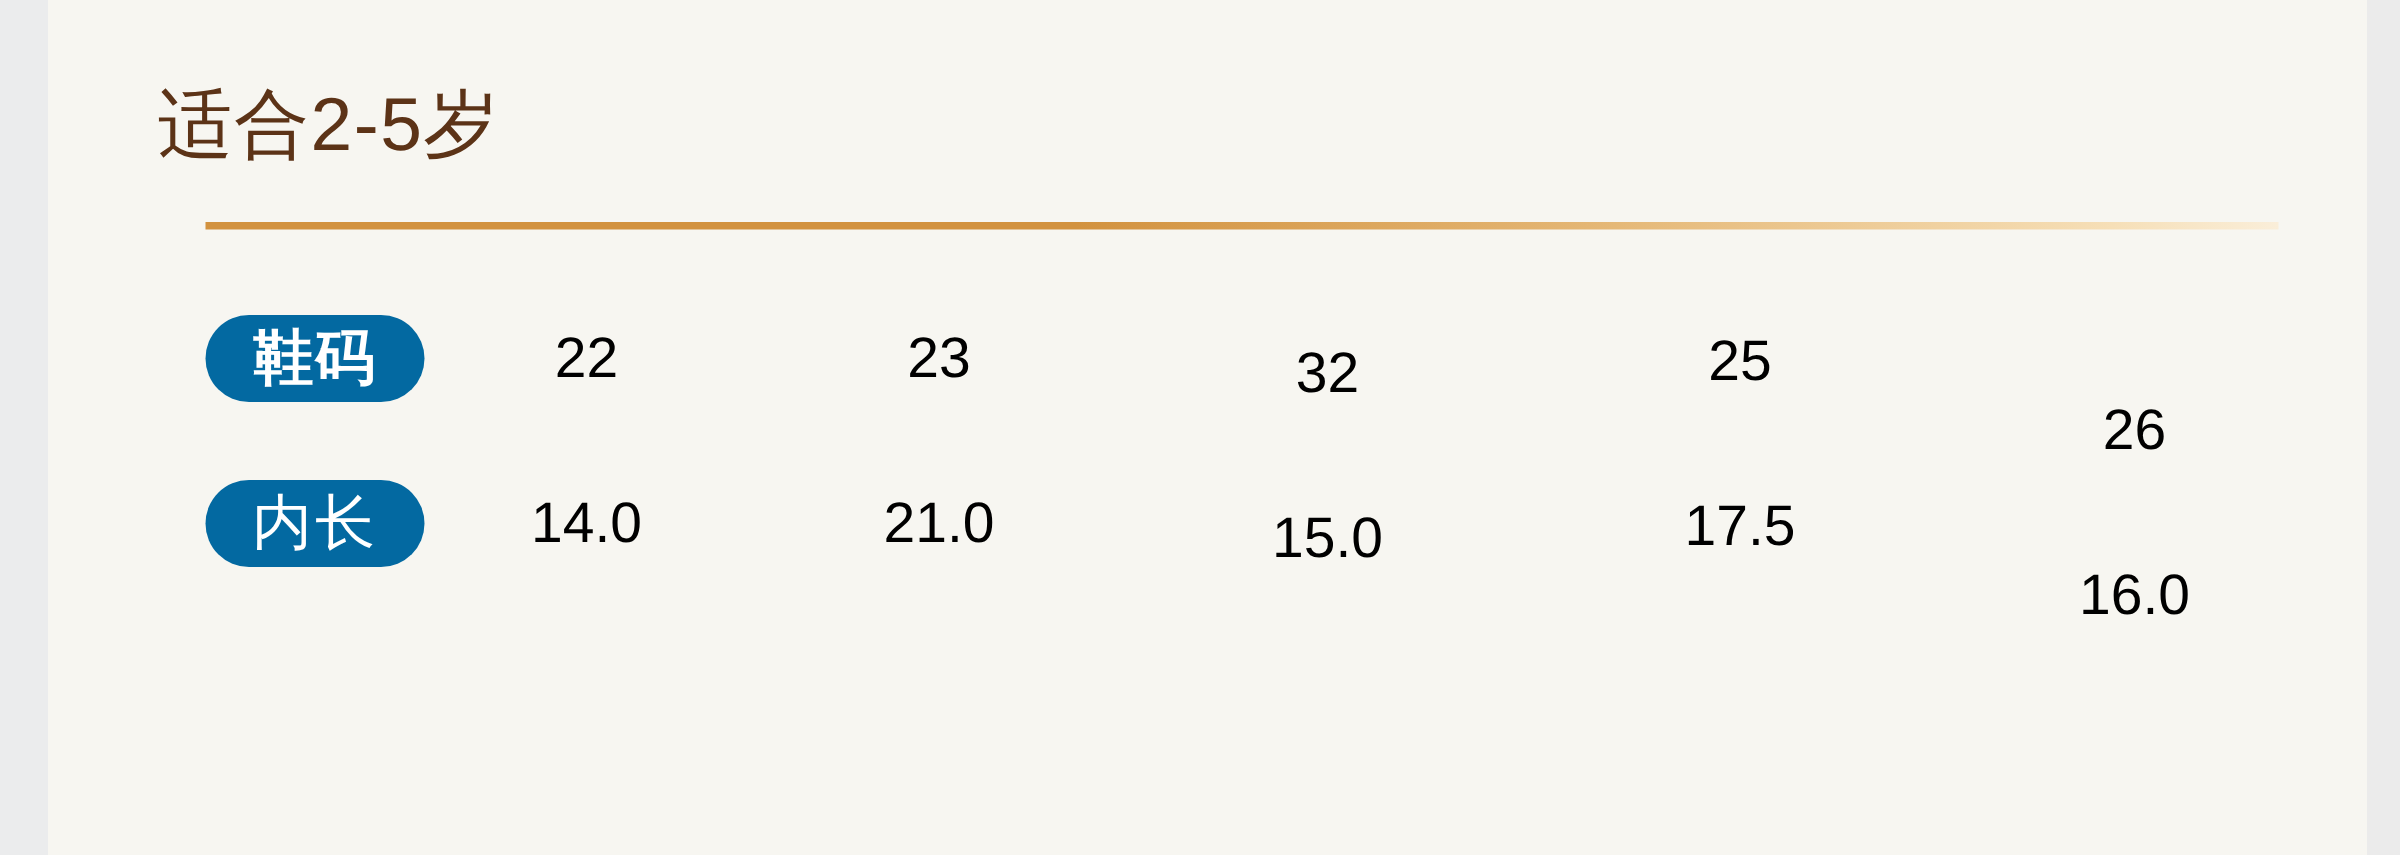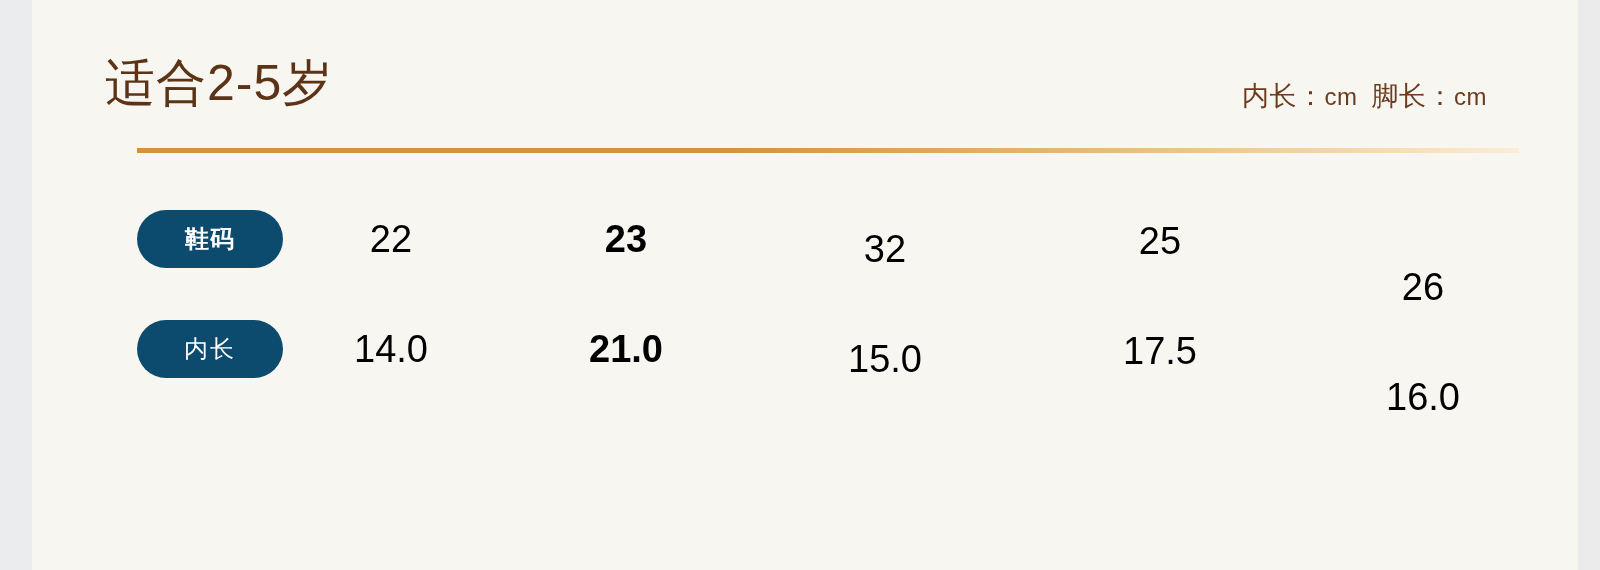--- a/index.html
+++ b/index.html
@@ -96,23 +96,23 @@
   }
 
   
   .pill {
     position: absolute;
     left: 0;
     top: 10px;
     width: 146px;
     height: 58px;
     border-radius: 29px;
-    background: #0c4a6e;
+    background: #0369a1;
     color: #ffffff;
-    font-size: 24px;
+    font-size: 40px;
     line-height: 58px;
     text-align: center;
     letter-spacing: 2px;
     box-sizing: border-box;
   }
   .pill.bold {
     font-weight: bold;
     letter-spacing: 1px;
   }
 
@@ -129,37 +129,34 @@
 
   
   .c0 { left: 254px; }   
   .c1 { left: 489px; }   
   .c2 { left: 748px; }   
   .c3 { left: 1023px; }  
   .c4 { left: 1286px; margin-top: 36px; }  
 
   
   .c0 { top: 16px; }
-  .c1 { top: 16px; font-weight: bold; }
+  .c1 { top: 16px; }
   .c2 { top: 26px; }
   .c3 { top: 18px; }
   .c4 { top: 28px; }
 </style>
 </head>
 <body>
 
 <div class="page">
   <div class="card">
 
     <div class="header">
       <div class="title">适合2-5岁</div>
 
-      <div class="units">
-        <span>内长：</span><span class="u-latin">cm</span><span class="u-gap"></span><span>脚长：</span><span class="u-latin">cm</span>
-      </div>
     </div>
 
     <div class="divider"></div>
 
     <div class="table">
 
       <div class="row">
         <div class="pill bold">鞋码</div>
         <div class="cell c0">22</div>
         <div class="cell c1">23</div>

